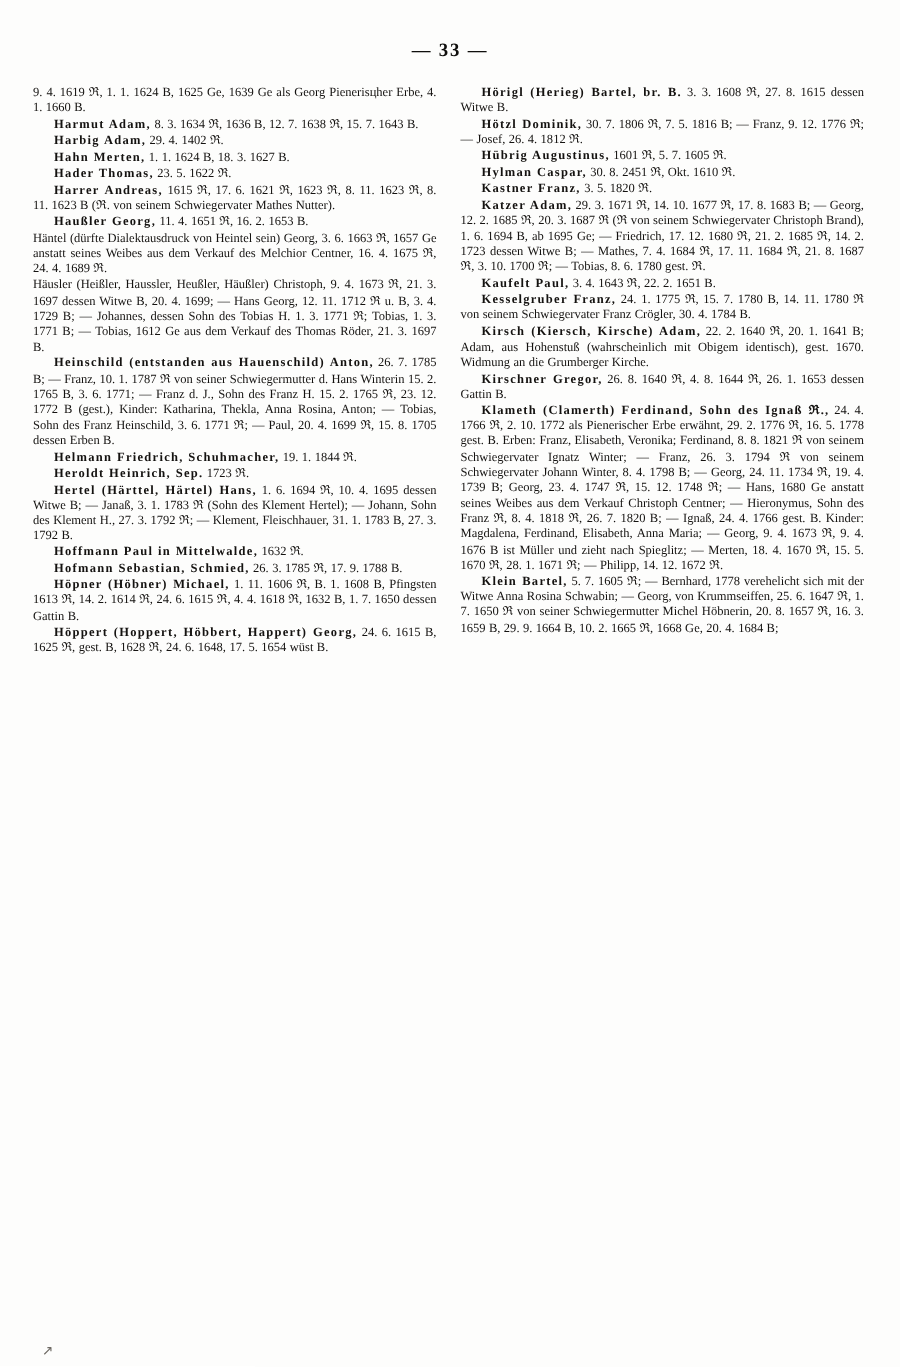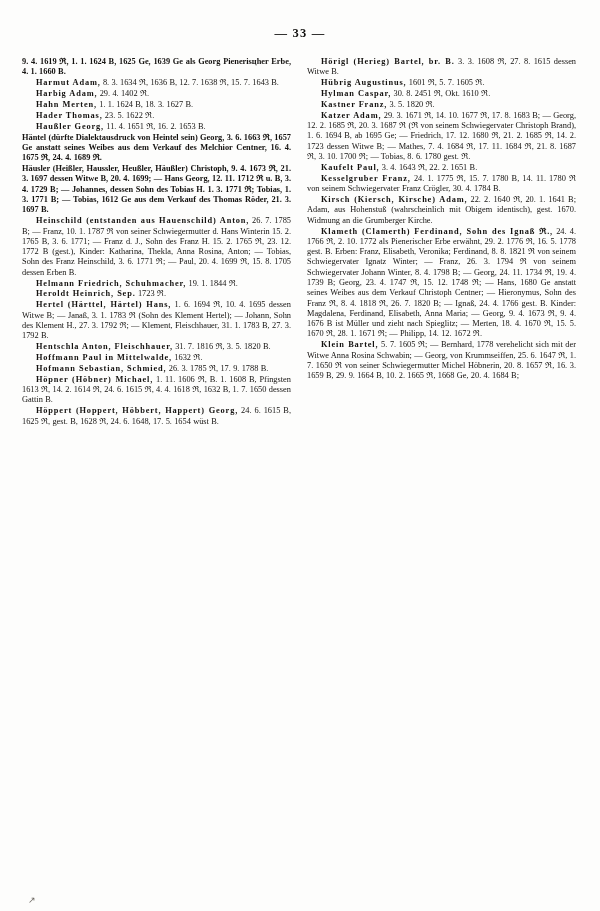--- a/index.html
+++ b/index.html
@@ -43,21 +43,20 @@
     font-size: 8.35px;
     line-height: 1.235;
     text-align: justify;
     text-indent: 14px;
     margin: 0 0 0.6px 0;
     hyphens: none;
     word-spacing: 0.2px;
   }
   .entry.cont {
     text-indent: 0;
-    font-weight: bold;
   }
   
   .hw {
     font-weight: bold;
     letter-spacing: 0.85px;
     margin-top: 20px;
   }
   .corner-mark {
     position: absolute;
     left: 28px;
@@ -73,41 +72,43 @@
 
   <div class="page-number">— 33 —</div>
 
   <div class="columns">
     <div class="col" id="left-col">
         <p class="entry cont">9. 4. 1619 ℜ, 1. 1. 1624 B, 1625 Ge, 1639 Ge als Georg Pienerisцher Erbe, 4. 1. 1660 B.</p>
         <p class="entry"><span class="hw">Harmut Adam,</span><span> 8. 3. 1634 ℜ, 1636 B, 12. 7. 1638 ℜ, 15. 7. 1643 B.</span></p>
         <p class="entry"><span class="hw">Harbig Adam,</span><span> 29. 4. 1402 ℜ.</span></p>
         <p class="entry"><span class="hw">Hahn Merten,</span><span> 1. 1. 1624 B, 18. 3. 1627 B.</span></p>
         <p class="entry"><span class="hw">Hader Thomas,</span><span> 23. 5. 1622 ℜ.</span></p>
+        <p class="entry"><span class="hw">Harrer Andreas,</span><span> 1615 ℜ, 17. 6. 1621 ℜ, 1623 ℜ, 8. 11. 1623 ℜ, 8. 11. 1623 B (ℜ. von seinem Schwiegervater Mathes Nutter).</span></p>
         <p class="entry"><span class="hw">Haußler Georg,</span><span> 11. 4. 1651 ℜ, 16. 2. 1653 B.</span></p>
         <p class="entry cont">Häntel (dürfte Dialektausdruck von Heintel sein) Georg, 3. 6. 1663 ℜ, 1657 Ge anstatt seines Weibes aus dem Verkauf des Melchior Centner, 16. 4. 1675 ℜ, 24. 4. 1689 ℜ.</p>
         <p class="entry cont">Häusler (Heißler, Haussler, Heußler, Häußler) Christoph, 9. 4. 1673 ℜ, 21. 3. 1697 dessen Witwe B, 20. 4. 1699; — Hans Georg, 12. 11. 1712 ℜ u. B, 3. 4. 1729 B; — Johannes, dessen Sohn des Tobias H. 1. 3. 1771 ℜ; Tobias, 1. 3. 1771 B; — Tobias, 1612 Ge aus dem Verkauf des Thomas Röder, 21. 3. 1697 B.</p>
         <p class="entry"><span class="hw">Heinschild (entstanden aus Hauenschild) Anton,</span><span> 26. 7. 1785 B; — Franz, 10. 1. 1787 ℜ von seiner Schwiegermutter d. Hans Winterin 15. 2. 1765 B, 3. 6. 1771; — Franz d. J., Sohn des Franz H. 15. 2. 1765 ℜ, 23. 12. 1772 B (gest.), Kinder: Katharina, Thekla, Anna Rosina, Anton; — Tobias, Sohn des Franz Heinschild, 3. 6. 1771 ℜ; — Paul, 20. 4. 1699 ℜ, 15. 8. 1705 dessen Erben B.</span></p>
         <p class="entry"><span class="hw">Helmann Friedrich, Schuhmacher,</span><span> 19. 1. 1844 ℜ.</span></p>
         <p class="entry"><span class="hw">Heroldt Heinrich, Sep.</span><span> 1723 ℜ.</span></p>
         <p class="entry"><span class="hw">Hertel (Härttel, Härtel) Hans,</span><span> 1. 6. 1694 ℜ, 10. 4. 1695 dessen Witwe B; — Janaß, 3. 1. 1783 ℜ (Sohn des Klement Hertel); — Johann, Sohn des Klement H., 27. 3. 1792 ℜ; — Klement, Fleischhauer, 31. 1. 1783 B, 27. 3. 1792 B.</span></p>
-        <p class="entry"><span class="hw">Hentschla Anton, Fleischhauer,</span><span> 31. 7. 1816 ℜ, 3. 5. 1820 B.</span></p>
         <p class="entry"><span class="hw">Hoffmann Paul in Mittelwalde,</span><span> 1632 ℜ.</span></p>
         <p class="entry"><span class="hw">Hofmann Sebastian, Schmied,</span><span> 26. 3. 1785 ℜ, 17. 9. 1788 B.</span></p>
         <p class="entry"><span class="hw">Höpner (Höbner) Michael,</span><span> 1. 11. 1606 ℜ, B. 1. 1608 B, Pfingsten 1613 ℜ, 14. 2. 1614 ℜ, 24. 6. 1615 ℜ, 4. 4. 1618 ℜ, 1632 B, 1. 7. 1650 dessen Gattin B.</span></p>
         <p class="entry"><span class="hw">Höppert (Hoppert, Höbbert, Happert) Georg,</span><span> 24. 6. 1615 B, 1625 ℜ, gest. B, 1628 ℜ, 24. 6. 1648, 17. 5. 1654 wüst B.</span></p>
       </div>
     <div class="col" id="right-col">
         <p class="entry"><span class="hw">Hörigl (Herieg) Bartel, br. B.</span><span> 3. 3. 1608 ℜ, 27. 8. 1615 dessen Witwe B.</span></p>
+        <p class="entry"><span class="hw">Hötzl Dominik,</span><span> 30. 7. 1806 ℜ, 7. 5. 1816 B; — Franz, 9. 12. 1776 ℜ; — Josef, 26. 4. 1812 ℜ.</span></p>
         <p class="entry"><span class="hw">Hübrig Augustinus,</span><span> 1601 ℜ, 5. 7. 1605 ℜ.</span></p>
         <p class="entry"><span class="hw">Hylman Caspar,</span><span> 30. 8. 2451 ℜ, Okt. 1610 ℜ.</span></p>
         <p class="entry"><span class="hw">Kastner Franz,</span><span> 3. 5. 1820 ℜ.</span></p>
         <p class="entry"><span class="hw">Katzer Adam,</span><span> 29. 3. 1671 ℜ, 14. 10. 1677 ℜ, 17. 8. 1683 B; — Georg, 12. 2. 1685 ℜ, 20. 3. 1687 ℜ (ℜ von seinem Schwiegervater Christoph Brand), 1. 6. 1694 B, ab 1695 Ge; — Friedrich, 17. 12. 1680 ℜ, 21. 2. 1685 ℜ, 14. 2. 1723 dessen Witwe B; — Mathes, 7. 4. 1684 ℜ, 17. 11. 1684 ℜ, 21. 8. 1687 ℜ, 3. 10. 1700 ℜ; — Tobias, 8. 6. 1780 gest. ℜ.</span></p>
         <p class="entry"><span class="hw">Kaufelt Paul,</span><span> 3. 4. 1643 ℜ, 22. 2. 1651 B.</span></p>
         <p class="entry"><span class="hw">Kesselgruber Franz,</span><span> 24. 1. 1775 ℜ, 15. 7. 1780 B, 14. 11. 1780 ℜ von seinem Schwiegervater Franz Crögler, 30. 4. 1784 B.</span></p>
         <p class="entry"><span class="hw">Kirsch (Kiersch, Kirsche) Adam,</span><span> 22. 2. 1640 ℜ, 20. 1. 1641 B; Adam, aus Hohenstuß (wahrscheinlich mit Obigem identisch), gest. 1670. Widmung an die Grumberger Kirche.</span></p>
+        <p class="entry"><span class="hw">Kirschner Gregor,</span><span> 26. 8. 1640 ℜ, 4. 8. 1644 ℜ, 26. 1. 1653 dessen Gattin B.</span></p>
         <p class="entry"><span class="hw">Klameth (Clamerth) Ferdinand, Sohn des Ignaß ℜ.,</span><span> 24. 4. 1766 ℜ, 2. 10. 1772 als Pienerischer Erbe erwähnt, 29. 2. 1776 ℜ, 16. 5. 1778 gest. B. Erben: Franz, Elisabeth, Veronika; Ferdinand, 8. 8. 1821 ℜ von seinem Schwiegervater Ignatz Winter; — Franz, 26. 3. 1794 ℜ von seinem Schwiegervater Johann Winter, 8. 4. 1798 B; — Georg, 24. 11. 1734 ℜ, 19. 4. 1739 B; Georg, 23. 4. 1747 ℜ, 15. 12. 1748 ℜ; — Hans, 1680 Ge anstatt seines Weibes aus dem Verkauf Christoph Centner; — Hieronymus, Sohn des Franz ℜ, 8. 4. 1818 ℜ, 26. 7. 1820 B; — Ignaß, 24. 4. 1766 gest. B. Kinder: Magdalena, Ferdinand, Elisabeth, Anna Maria; — Georg, 9. 4. 1673 ℜ, 9. 4. 1676 B ist Müller und zieht nach Spieglitz; — Merten, 18. 4. 1670 ℜ, 15. 5. 1670 ℜ, 28. 1. 1671 ℜ; — Philipp, 14. 12. 1672 ℜ.</span></p>
         <p class="entry"><span class="hw">Klein Bartel,</span><span> 5. 7. 1605 ℜ; — Bernhard, 1778 verehelicht sich mit der Witwe Anna Rosina Schwabin; — Georg, von Krummseiffen, 25. 6. 1647 ℜ, 1. 7. 1650 ℜ von seiner Schwiegermutter Michel Höbnerin, 20. 8. 1657 ℜ, 16. 3. 1659 B, 29. 9. 1664 B, 10. 2. 1665 ℜ, 1668 Ge, 20. 4. 1684 B;</span></p>
       </div>
   </div>
 
   <div class="corner-mark">↗</div>
 </div>
 
 </body></html>

